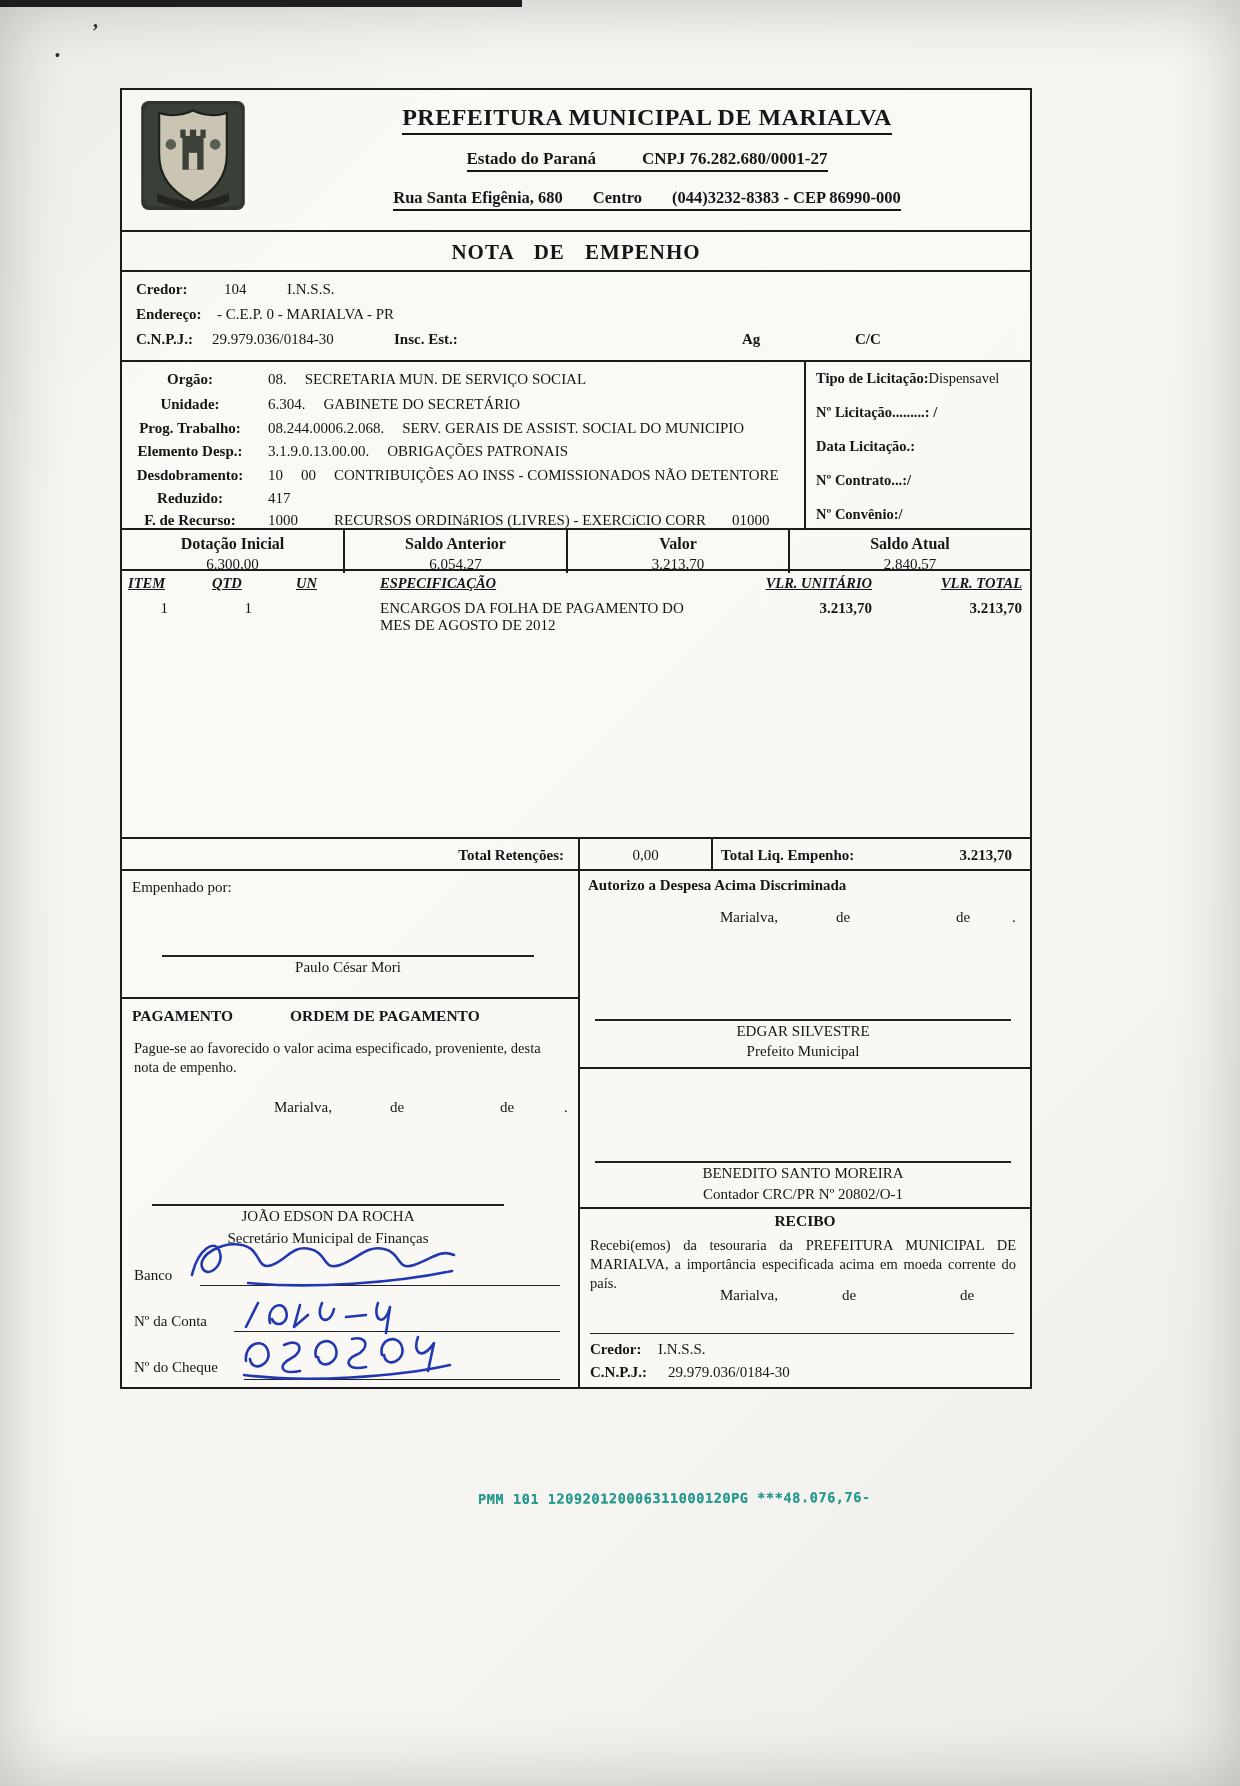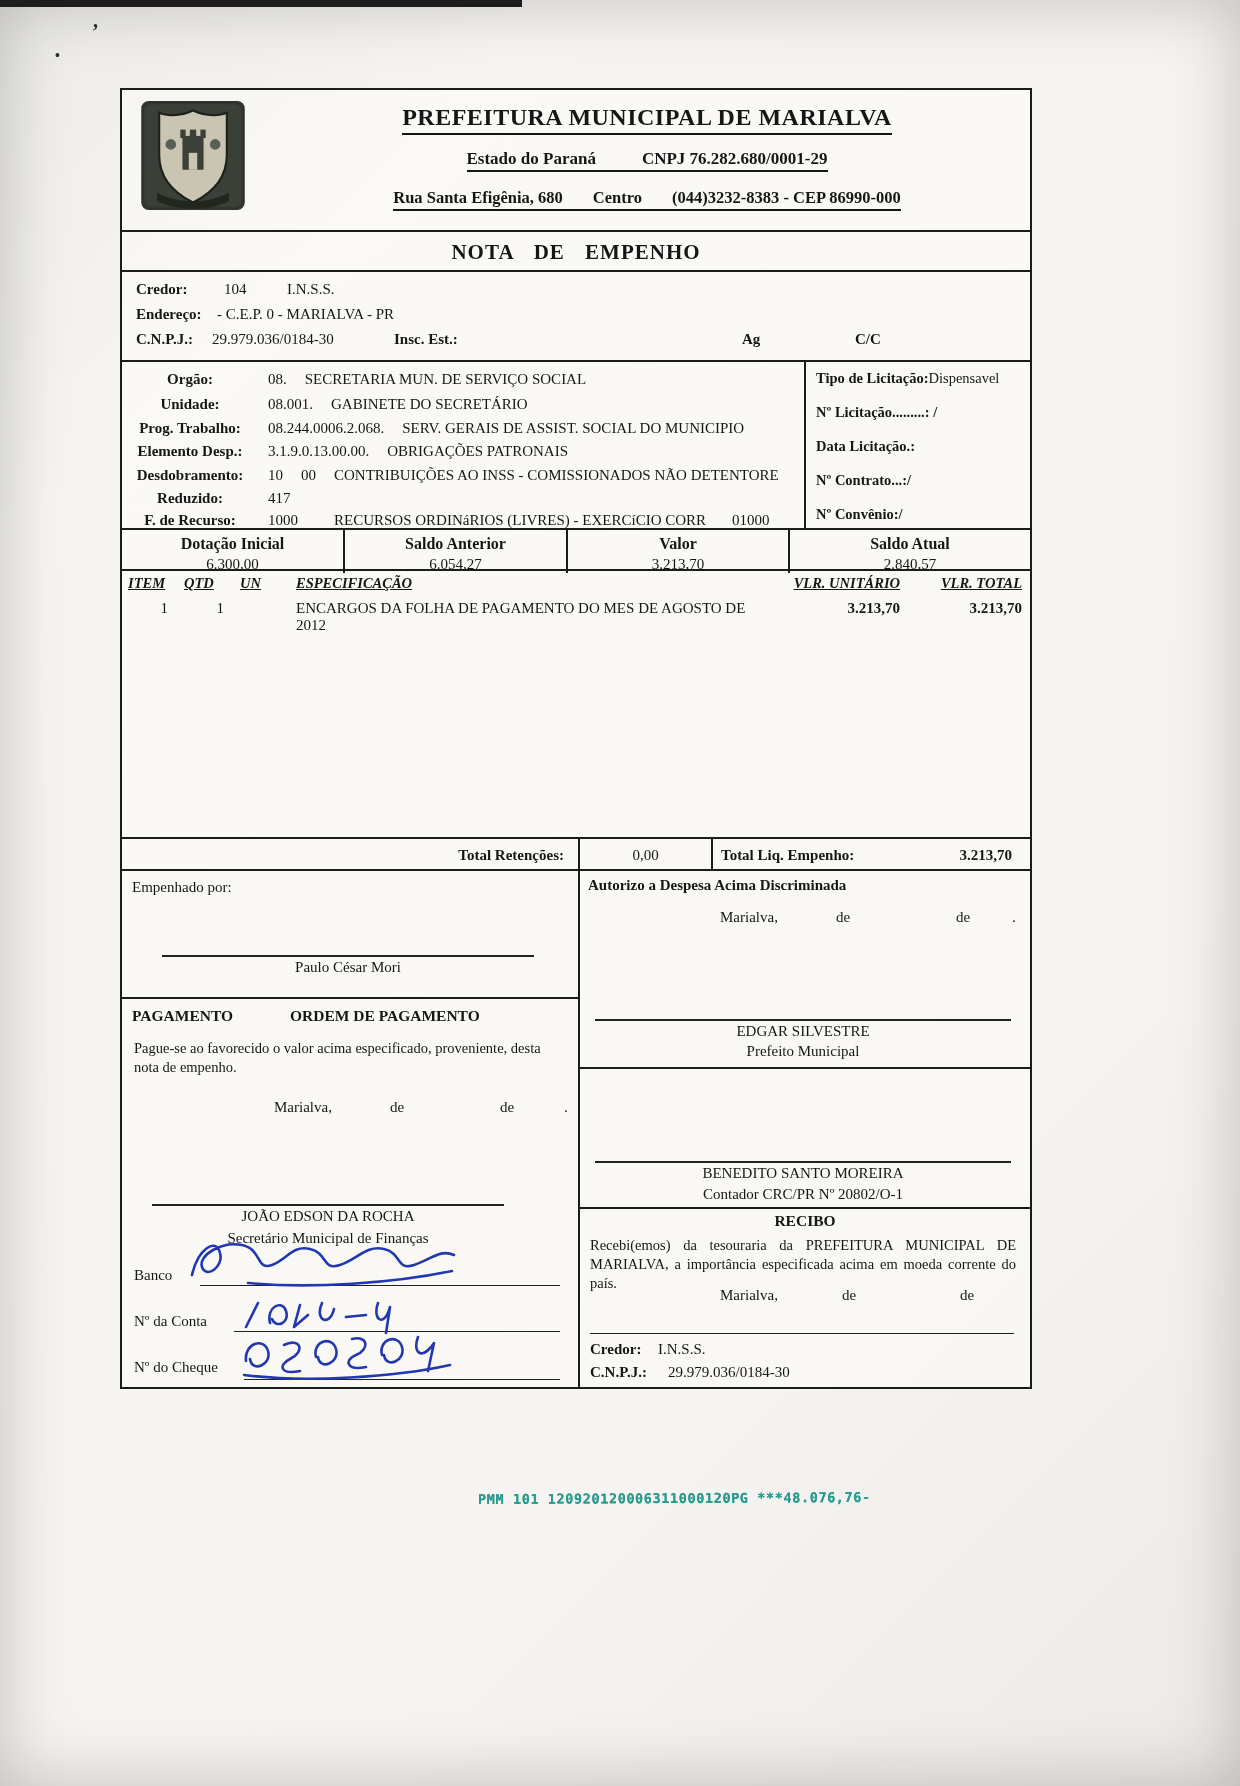--- a/index.html
+++ b/index.html
@@ -43,21 +43,21 @@
 
   
   .saldos{height:41px;display:grid;grid-template-columns:223px 223px 222px 1fr;text-align:center;}
   .scell{border-right:2px solid #1b1b1b;padding-top:5px;}
   .scell:last-child{border-right:none;}
   .slabel{font-size:16px;font-weight:bold;display:block;}
   .sval{font-size:15px;display:block;margin-top:3px;}
 
   
   .items{height:268px;font-size:15px;}
-  .irow{display:grid;grid-template-columns:56px 56px 56px auto 135px 122px;padding:0 8px 0 6px;align-items:start;}
+  .irow{display:grid;grid-template-columns:56px 56px 56px auto 135px 122px;padding:0 8px 0 6px;align-items:start;gap:28px;}
   .ihead{padding-top:4px;}
   .ith{font-style:italic;font-weight:bold;text-decoration:underline;font-size:14.5px;}
   .tr{text-align:right;}
   .idata{margin-top:8px;}
   .espec{max-width:480px;white-space:normal;}
 
   
   .totrow{height:32px;display:grid;grid-template-columns:458px 133px 1fr;font-size:15px;align-items:center;}
   .tcell1{border-right:2px solid #1b1b1b;text-align:right;padding-right:14px;font-weight:bold;height:100%;line-height:32px;box-sizing:border-box;}
   .tcell2{border-right:2px solid #1b1b1b;text-align:center;height:100%;line-height:32px;box-sizing:border-box;}
@@ -103,21 +103,21 @@
           <rect x="46" y="50" width="8" height="16" fill="#c9c5b2"></rect>
           <circle cx="29" cy="42" r="5" fill="#5a5f53"></circle>
           <circle cx="71" cy="42" r="5" fill="#5a5f53"></circle>
           <path d="M16,88 Q50,104 84,88 L84,96 Q50,110 16,96 Z" fill="#23261f"></path>
         </svg>
       </div>
       <div class="hdr-text">
         <span class="org-title">PREFEITURA MUNICIPAL DE MARIALVA</span><br>
         <span class="hline">
           <span>Estado do Paraná</span>
-          <span>CNPJ 76.282.680/0001-29</span>
+          <span>CNPJ 76.282.680/0001-27</span>
         </span><br>
         <span class="hline hline2">
           <span>Rua Santa Efigênia, 680</span>
           <span>Centro</span>
           <span>(044)3232-8383  -  CEP 86990-000</span>
         </span>
       </div>
     </div>
 
     <div class="sec titlebar">NOTA  DE  EMPENHO</div>
@@ -134,21 +134,21 @@
       <span class="abs b" style="left:272px;top:59px;">Insc. Est.:</span>
       <span class="abs b" style="left:620px;top:59px;">Ag</span>
       <span class="abs b" style="left:733px;top:59px;">C/C</span>
     </div>
 
     <div class="sec budget">
       <div class="brow" style="top:9px;">
         <span class="blabel">Orgão:</span><span class="bcode">08.</span><span>SECRETARIA MUN. DE SERVIÇO SOCIAL</span>
       </div>
       <div class="brow" style="top:34px;">
-        <span class="blabel">Unidade:</span><span class="bcode">08.001.</span><span>GABINETE DO SECRETÁRIO</span>
+        <span class="blabel">Unidade:</span><span class="bcode">6.304.</span><span>GABINETE DO SECRETÁRIO</span>
       </div>
       <div class="brow" style="top:58px;">
         <span class="blabel">Prog. Trabalho:</span><span class="bcode">08.244.0006.2.068.</span><span>SERV. GERAIS DE ASSIST. SOCIAL DO MUNICIPIO</span>
       </div>
       <div class="brow" style="top:81px;">
         <span class="blabel">Elemento Desp.:</span><span class="bcode">3.1.9.0.13.00.00.</span><span>OBRIGAÇÕES PATRONAIS</span>
       </div>
       <div class="brow" style="top:105px;">
         <span class="blabel">Desdobramento:</span><span class="bcode">10</span><span class="bcode">00</span><span>CONTRIBUIÇÕES AO INSS - COMISSIONADOS NÃO DETENTORE</span>
       </div>

